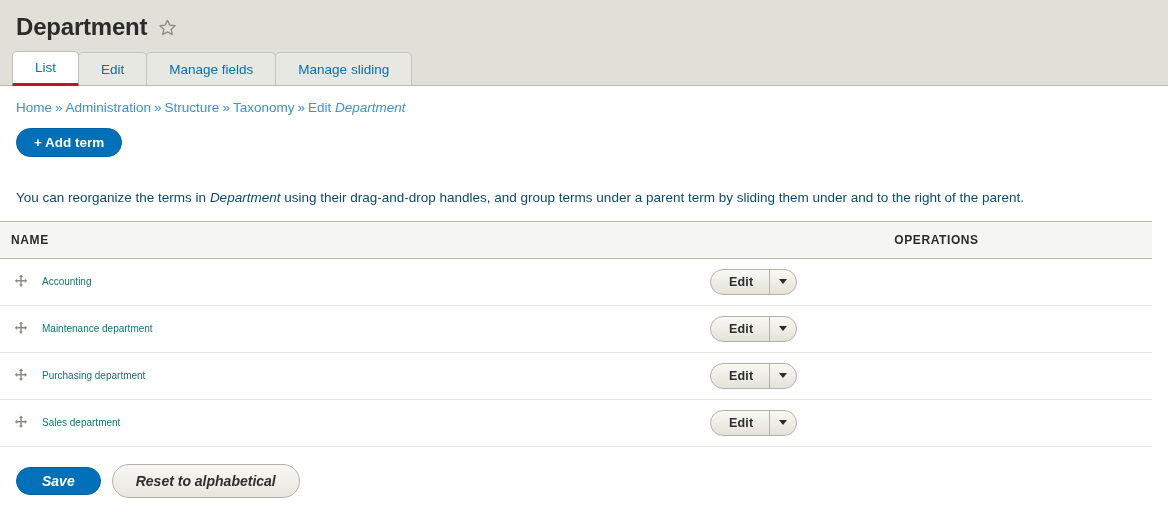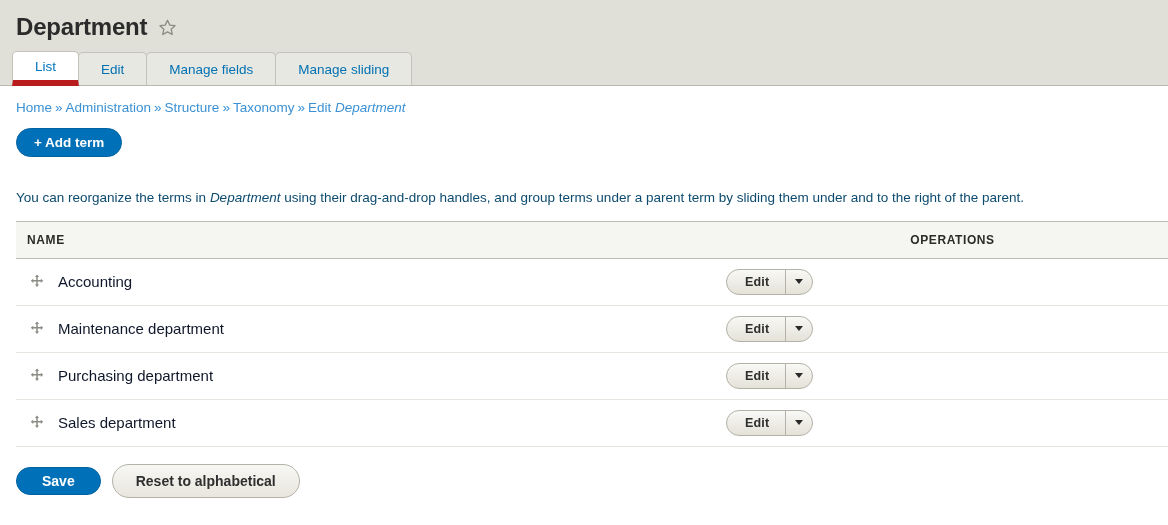--- a/index.html
+++ b/index.html
@@ -71,21 +71,21 @@
     cursor: pointer;
     margin-right: -1px;
     position: relative;
     white-space: nowrap;
   }
   .tab.active {
     background: #ffffff;
     color: #0074bd;
     height: 35px;
     z-index: 3;
-    border-bottom: 6px solid #b91c1c;
+    border-bottom: 3px solid #b91c1c;
     margin-bottom: -1px;
   }
 
   
   .content {
     background: #ffffff;
     padding: 0;
   }
   .breadcrumb {
     padding: 14px 0 0 16px;
@@ -133,21 +133,20 @@
     padding: 17px 16px 0 16px;
     font-size: 13.5px;
     color: #0c4a6e;
     line-height: 1.45;
   }
   .help-text em { font-style: italic; }
 
   
   .table-wrap {
     margin-top: 5px;
-    padding-left: 16px;
   }
   table.terms {
     width: 1152px;
     border-collapse: collapse;
     font-size: 13.5px;
   }
   table.terms thead th {
     background: #f5f5f1;
     border-top: 1px solid #bbbbb2;
     border-bottom: 1px solid #bbbbb2;
@@ -178,23 +177,23 @@
     height: 20px;
     margin-right: 11px;
     cursor: move;
     display: inline-flex;
     align-items: center;
     justify-content: center;
     flex: 0 0 auto;
   }
   .drag-handle svg { display: block; }
   .term-link {
-    color: #0f172a;
+    color: #0f766e;
     text-decoration: none;
-    font-size: 15px;
+    font-size: 10px;
     cursor: pointer;
   }
 
   .ops-cell { padding-left: 11px; }
   .dropbutton {
     display: inline-flex;
     align-items: stretch;
     height: 26px;
     border: 1px solid #b4b2a8;
     border-radius: 20em;
@@ -234,28 +233,30 @@
     align-items: center;
     gap: 11px;
   }
   .btn-save {
     background: #0071b8;
     color: #ffffff;
     border-radius: 20em;
     padding: 5px 25px;
     font-size: 14px;
     border: 1px solid #0062a0;
+    font-style: italic;
   }
   .btn-secondary {
     background: linear-gradient(to bottom, #f7f7f4 0%, #e8e6dd 100%);
     color: #2f2f2f;
     border: 1px solid #b4b2a8;
     border-radius: 20em;
     padding: 8px 23px;
     font-size: 14px;
+    font-style: italic;
   }
 </style>
 </head>
 <body>
 
 <div class="header-band">
 
   <div class="page-title-row">
     <h1 class="page-title">Department</h1>
     <span class="star-icon">

